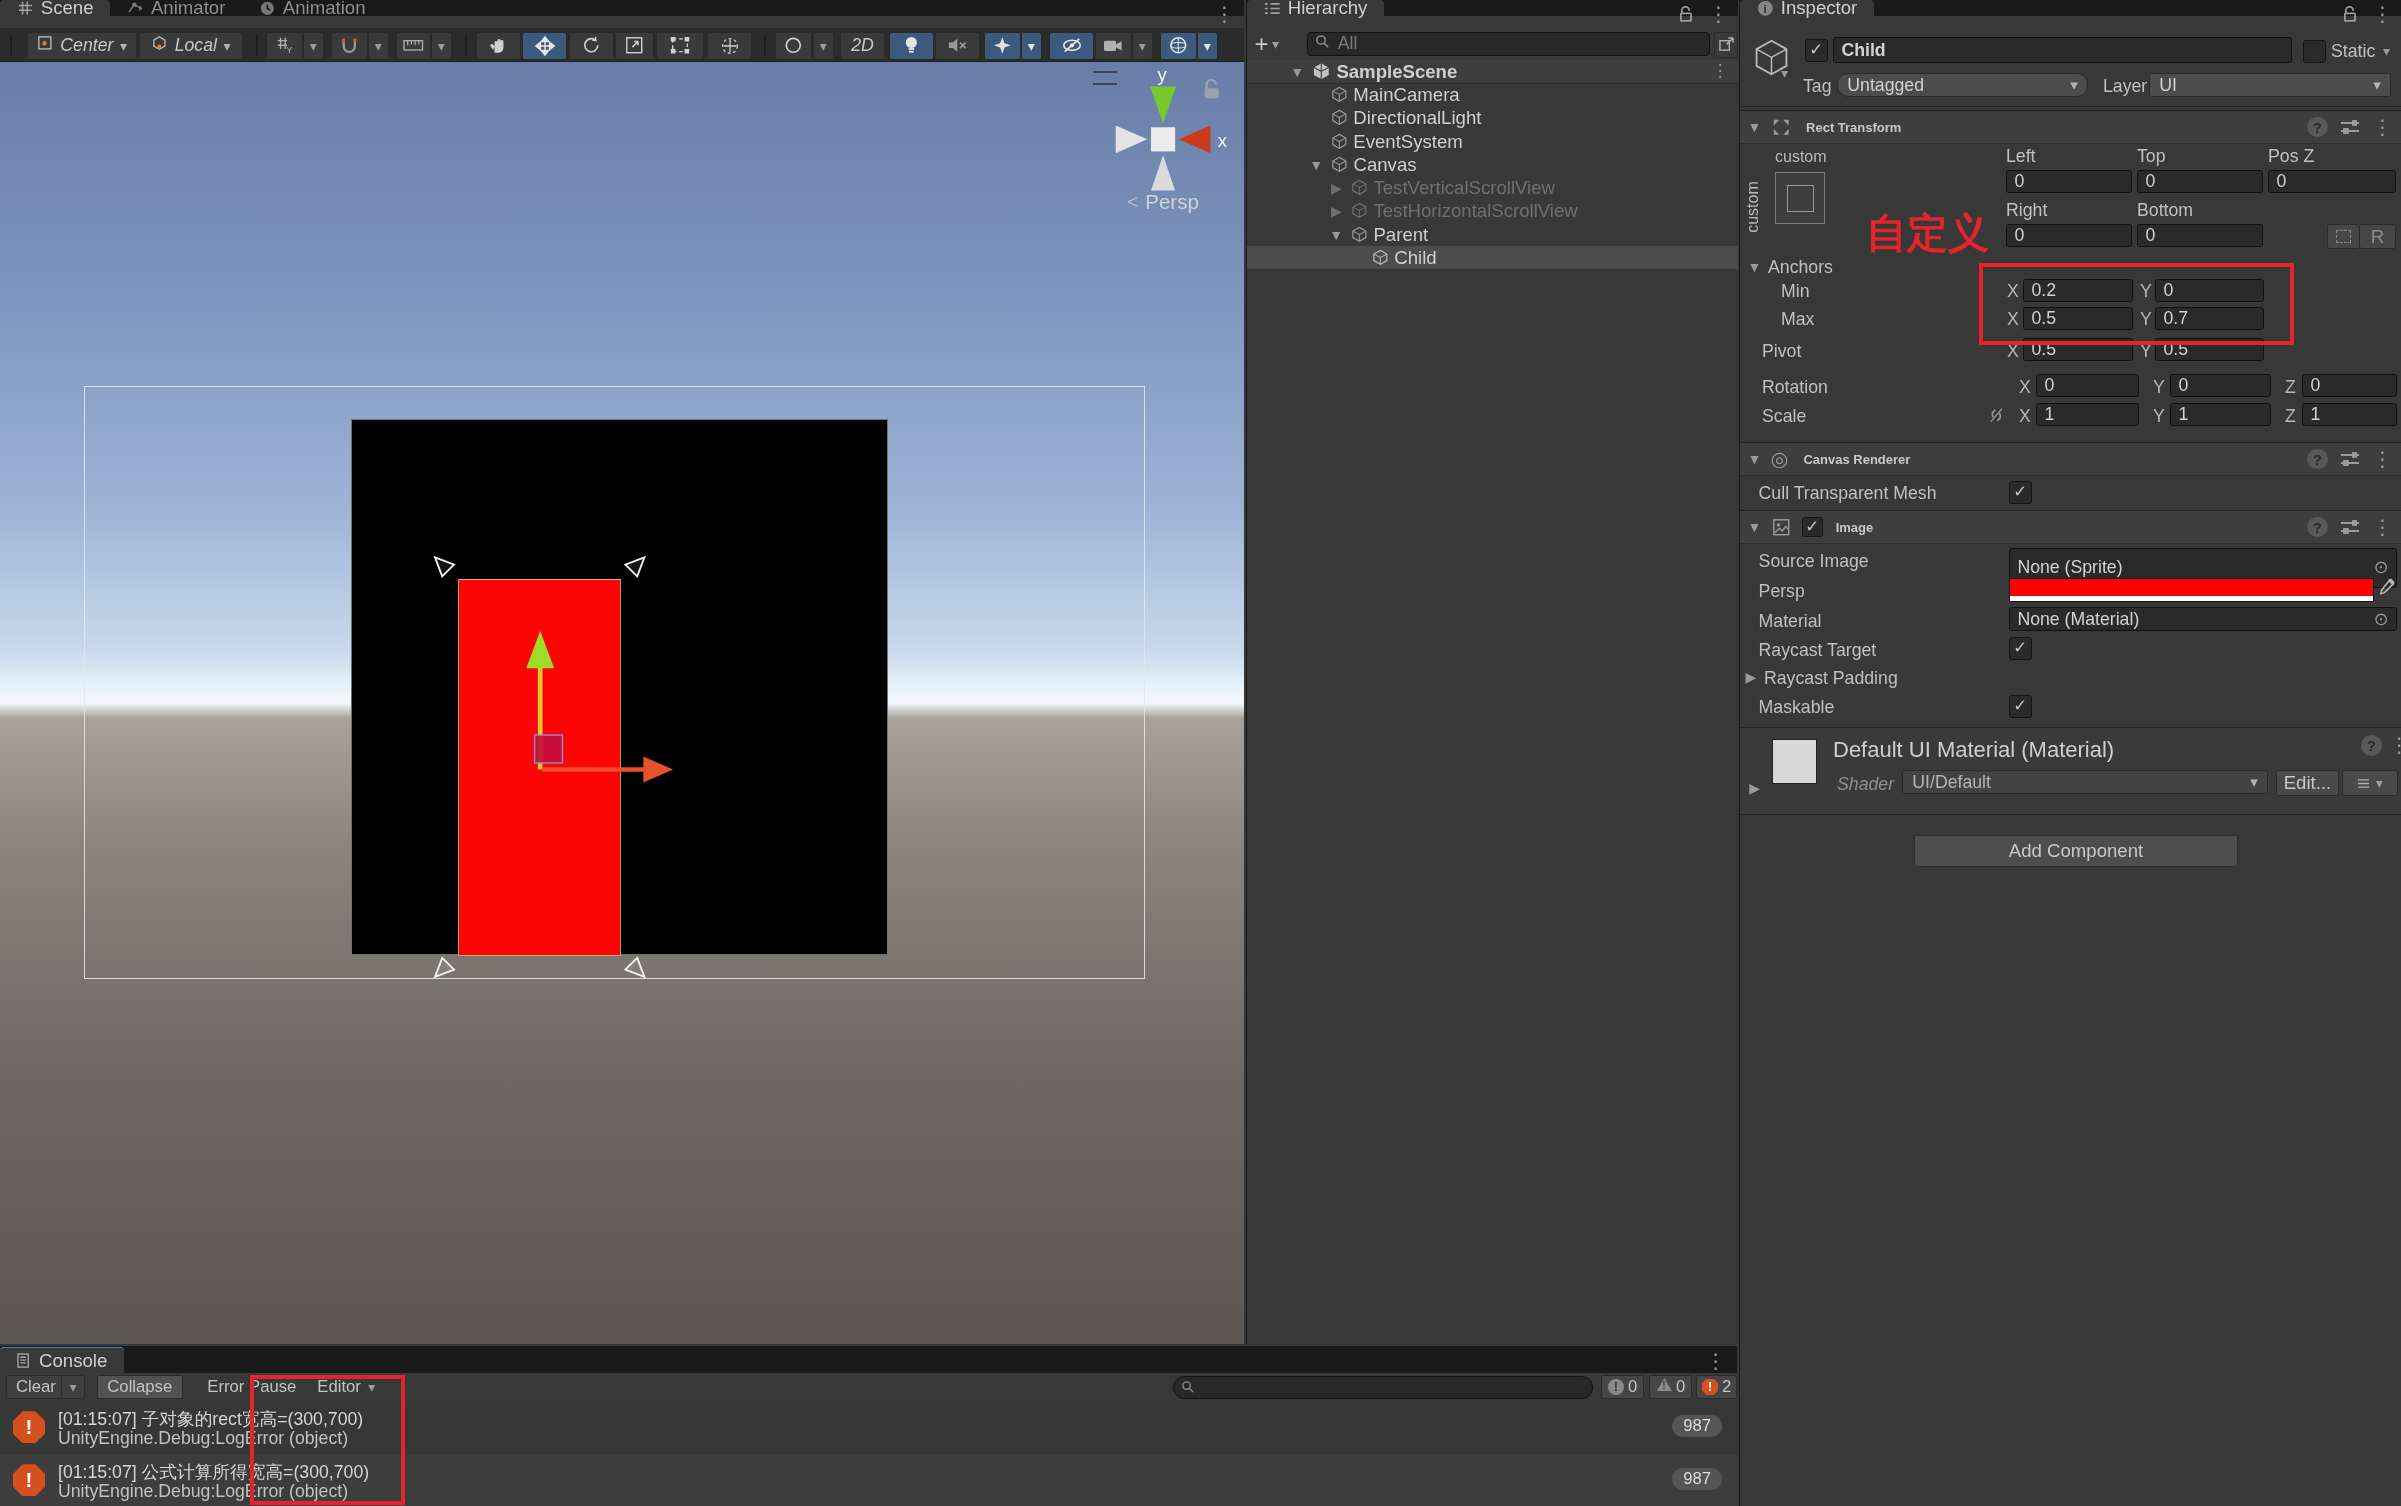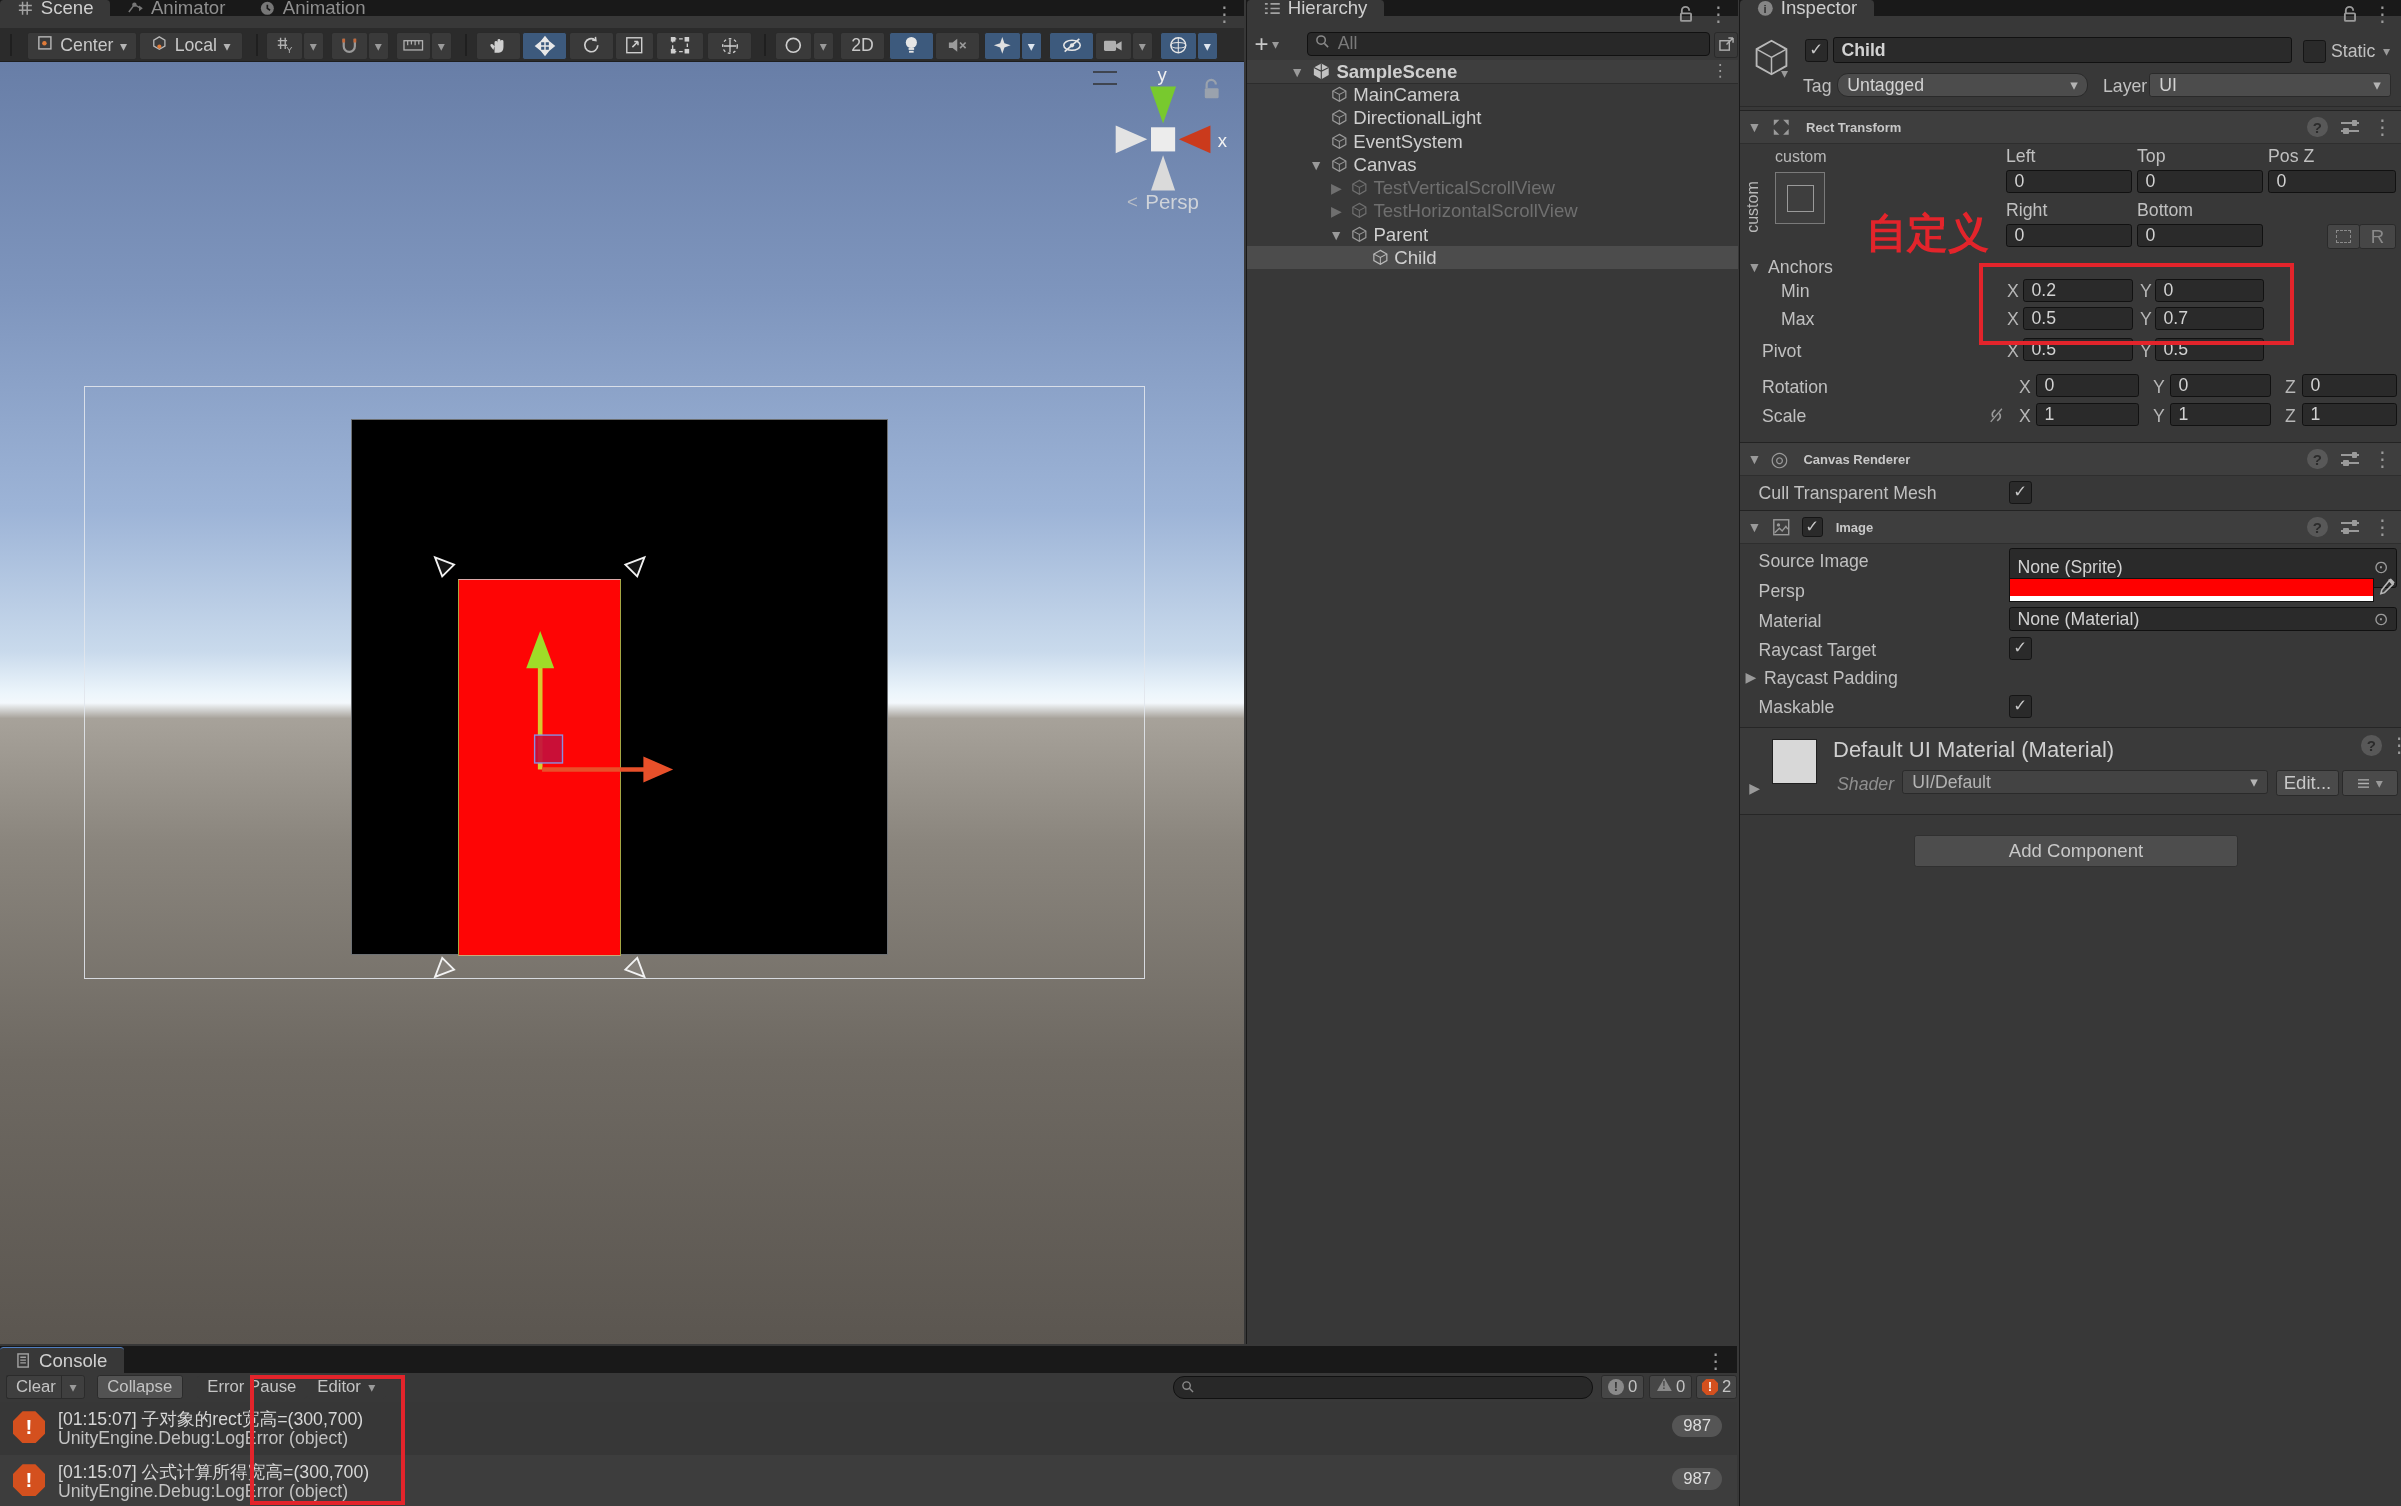--- a/index.html
+++ b/index.html
@@ -29,21 +29,21 @@
   .qmark{width:20.5px;height:20.5px;border-radius:50%;background:#585858;color:#2b2b2b;font-weight:bold;font-size:15px;display:flex;align-items:center;justify-content:center;}
   .preseticon{width:18.6px;height:15px;position:relative;}
   .preseticon:before,.preseticon:after{content:"";position:absolute;left:0;right:0;height:1.9px;background:#9a9a9a;}
   .preseticon:before{top:2.8px}.preseticon:after{bottom:2.8px}
   .preseticon i{position:absolute;width:5.6px;height:5.6px;background:#9a9a9a;border-radius:0.9px;top:0.9px;left:11px;}
   .preseticon b{position:absolute;width:5.6px;height:5.6px;background:#9a9a9a;border-radius:0.9px;bottom:0.9px;left:2.8px;}
   
   .scene-toolbar{position:absolute;left:0;top:28px;width:1244px;height:33px;background:#2b2b2b;border-bottom:0.9px solid #1e1e1e;}
   .tb{position:absolute;top:3.7px;height:26px;}
   .sep{position:absolute;top:5.6px;width:1.9px;height:22px;background:#1f1f1f;}
-  .tbtxt{font-size:17.7px;color:#c8c8c8;}
+  .tbtxt{font-size:17.7px;color:#c8c8c8;font-style:italic;}
   
   .hrow{position:absolute;left:0;width:491px;height:23px;display:flex;align-items:center;}
   .hrow .cube{margin-right:5.6px;display:flex;}
   .hrow .name{font-size:18.6px;color:#cfcfcf;white-space:nowrap;}
   .hrow.dis .name{color:#6f6f6f;}
   .hrow .fold{width:18.6px;text-align:center;}
   
   .cbtn{background:#3f3f3f;border:0.9px solid #2b2b2b;display:flex;align-items:center;justify-content:center;color:#c4c4c4;font-size:16.7px;height:24px;box-sizing:border-box;padding:0 9.3px;border-radius:2.8px;}
   .crow{position:absolute;left:0;width:1737px;height:53px;}
   .crow .l1{position:absolute;left:58px;top:4.6px;font-size:17.7px;color:#d6d6d6;white-space:nowrap;}

